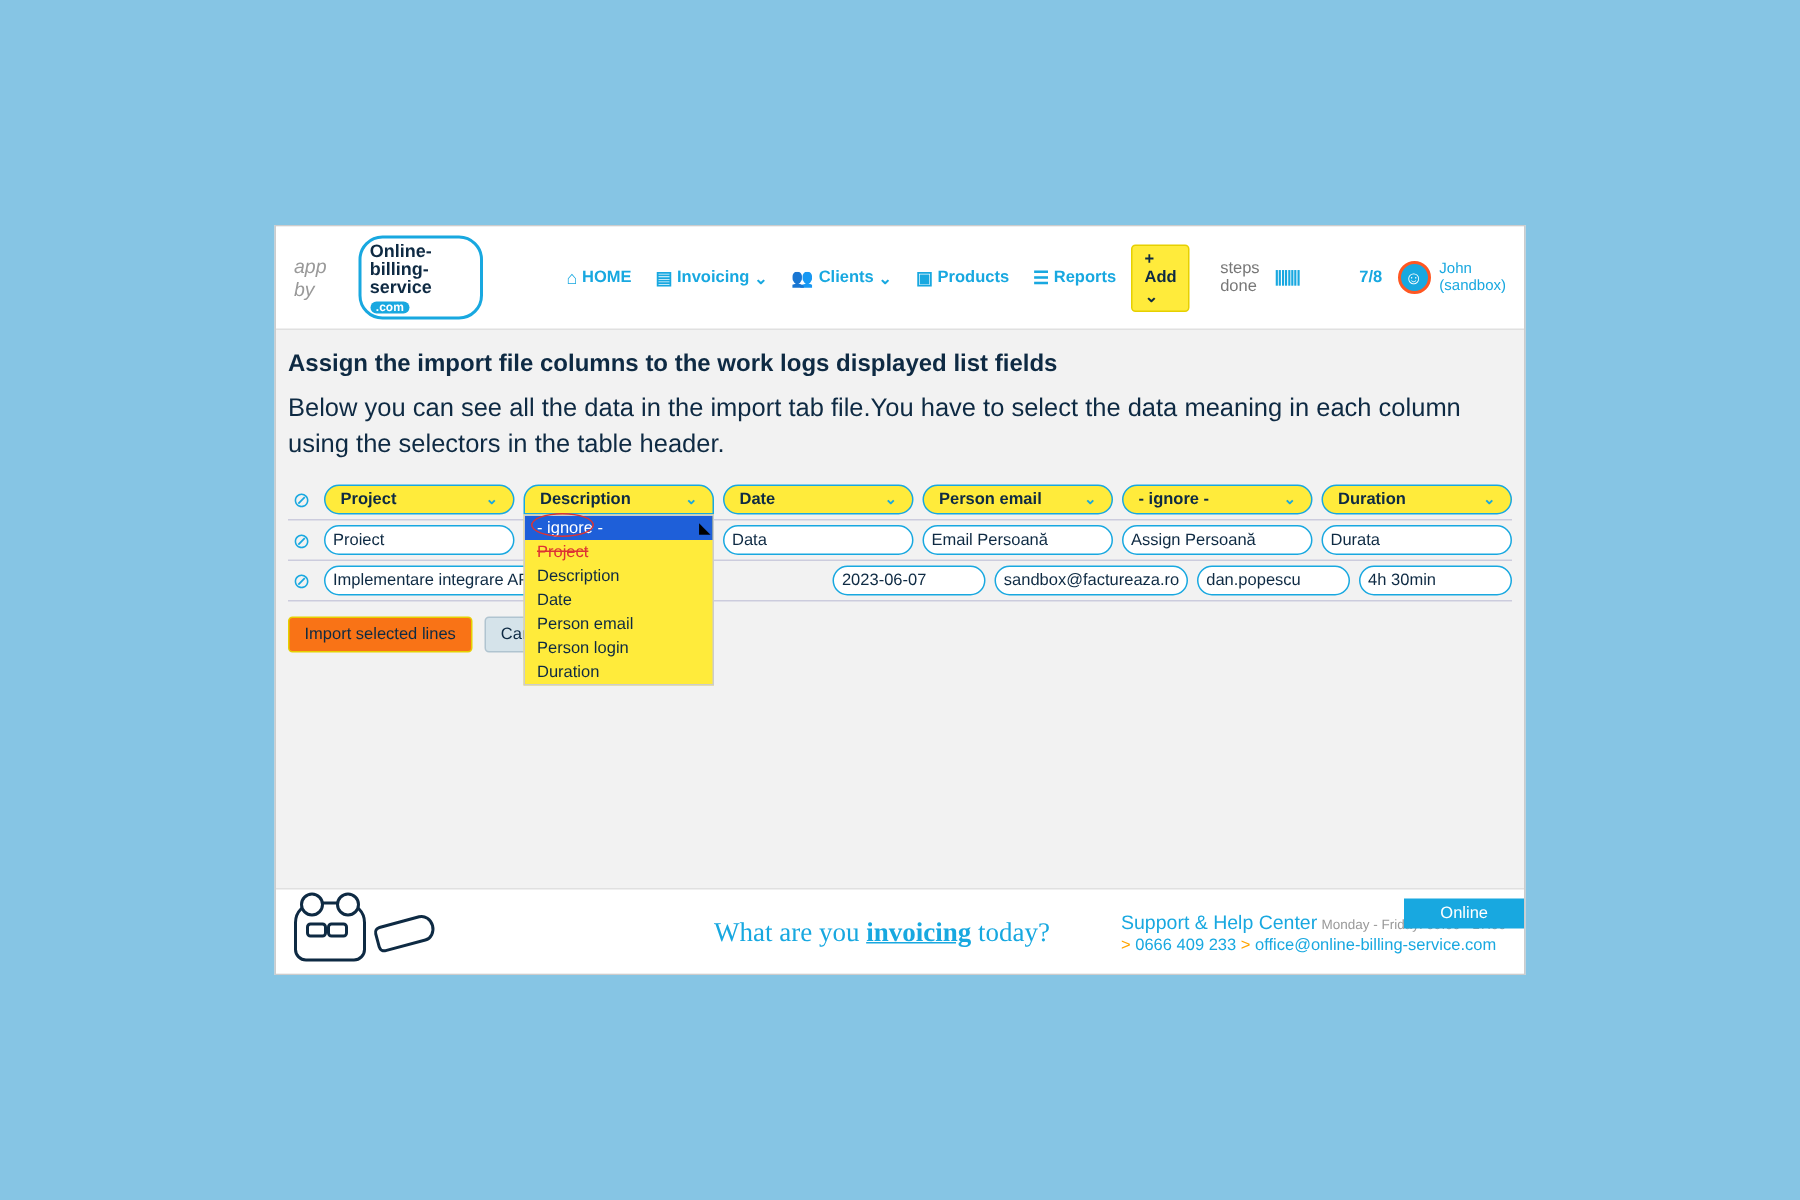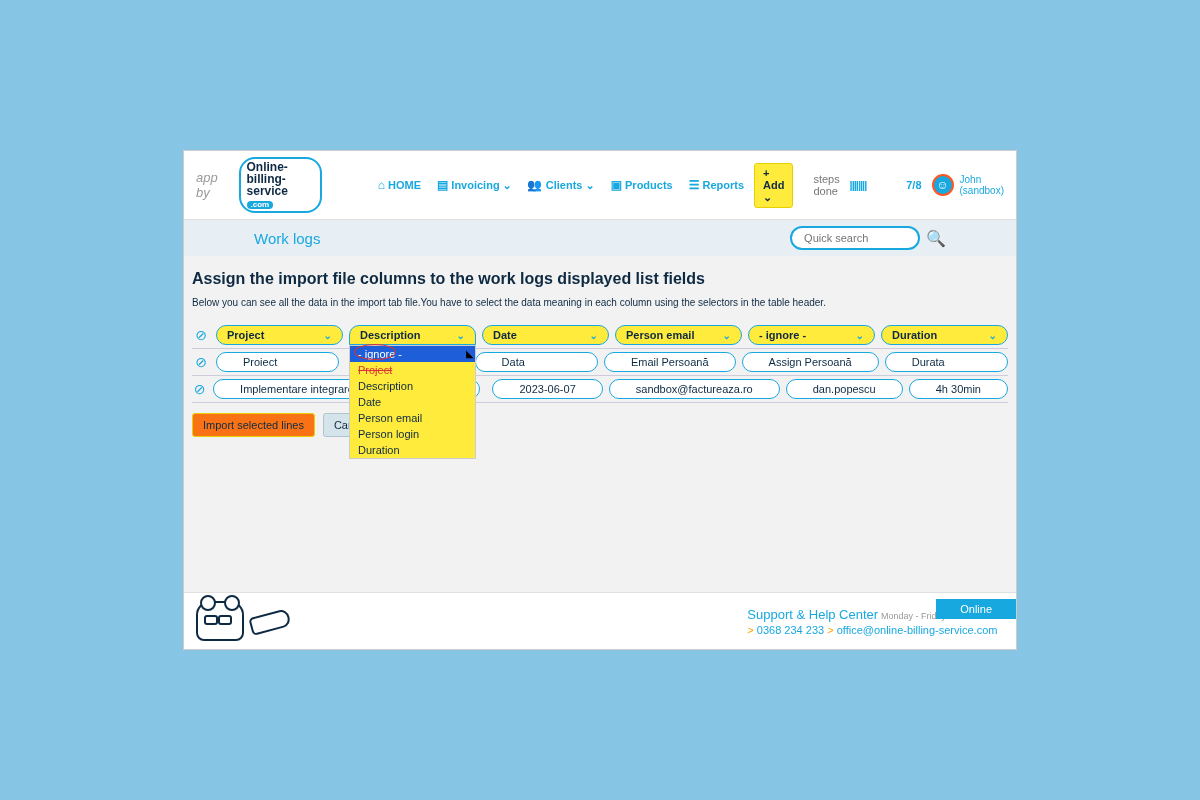--- a/index.html
+++ b/index.html
@@ -19,30 +19,30 @@
 .user { margin-left: auto; display: flex; align-items: center; gap: 6px; }
 .avatar { width: 22px; height: 22px; background: #18a8e0; border-radius: 50%; border: 2px solid #ff5722; display: flex; align-items: center; justify-content: center; color: #fff; font-size: 12px; }
 .user-name { color: #18a8e0; font-size: 10px; line-height: 1.1; }
 .subbar { background: #e7eff4; display: flex; align-items: center; padding: 6px 70px 6px 70px; }
 .subbar-title { color: #18a8e0; font-size: 15px; }
 .search-wrap { margin-left: auto; display: flex; align-items: center; gap: 6px; }
 .search { border: 2px solid #18a8e0; border-radius: 14px; padding: 4px 12px; font-size: 11px; color: #999; width: 130px; background: #fff; }
 .search-icon { color: #18a8e0; font-size: 16px; font-weight: bold; }
 .content { padding: 14px 8px 10px 8px; flex: 1; }
 .page-title { color: #0e2a43; font-size: 16px; font-weight: bold; margin-bottom: 8px; }
-.desc { color: #0e2a43; font-size: 10px; line-height: 1.4; margin-bottom: 12px; }
+.desc { color: #0e2a43; font-size: 17px; line-height: 1.4; margin-bottom: 12px; }
 .table { width: 100%; }
 .row { display: flex; align-items: center; gap: 6px; padding: 3px 0; }
 .row.sep { border-bottom: 1px solid #ccd; }
 .check { width: 18px; color: #18a8e0; font-size: 14px; text-align: center; cursor: pointer; }
 .cell { flex: 1; }
 .selector { background: #ffeb3b; border: 1px solid #18a8e0; border-radius: 10px; padding: 3px 10px; font-size: 11px; font-weight: bold; color: #0e2a43; display: flex; justify-content: space-between; align-items: center; cursor: pointer; }
 .selector.open { border-radius: 10px 10px 0 0; }
 .selector .chev { color: #18a8e0; font-size: 10px; }
-.datacell { background: #fff; border: 1px solid #18a8e0; border-radius: 10px; padding: 3px 26px; font-size: 11px; color: #0e2a43; white-space: nowrap; overflow: hidden; text-overflow: ellipsis; }
+.datacell { background: #fff; border: 1px solid #18a8e0; border-radius: 10px; padding: 3px 5px; font-size: 11px; color: #0e2a43; white-space: nowrap; overflow: hidden; text-overflow: ellipsis; }
 .dropdown-wrap { position: relative; }
 .dropdown { position: absolute; top: 100%; left: 0; right: 0; background: #ffeb3b; border: 1px solid #ccc; z-index: 10; font-size: 11px; }
 .dropdown-item { padding: 2px 8px; cursor: pointer; color: #0e2a43; }
 .dropdown-item.selected { background: #1e5fd9; color: #fff; position: relative; }
 .circle { position: absolute; left: 4px; top: -2px; width: 42px; height: 16px; border: 1.5px solid #d33; border-radius: 50%; pointer-events: none; }
 .cursor { position: absolute; left: 116px; top: 2px; font-size: 10px; color: #000; pointer-events: none; }
 .dropdown-item.strike { color: #d33; text-decoration: line-through; text-decoration-color: #d33; }
 .actions { margin-top: 10px; display: flex; gap: 8px; }
 .btn-primary { background: #f97316; border: 1px solid #e6d000; border-radius: 3px; padding: 5px 10px; font-size: 11px; color: #0e2a43; cursor: pointer; }
 .btn-secondary { background: #d5e3ea; border: 1px solid #b0c4d0; border-radius: 3px; padding: 5px 10px; font-size: 11px; color: #0e2a43; cursor: pointer; }
@@ -107,27 +107,20 @@
     </div>
     <div class="user">
       <div class="avatar">☺</div>
       <div class="user-name">
         <div>John</div>
         <div>(sandbox)</div>
       </div>
     </div>
   </div>
 
-  <div class="subbar">
-    <div class="subbar-title">Work logs</div>
-    <div class="search-wrap">
-      <input class="search" placeholder="Quick search" style="">
-      <span class="search-icon">🔍</span>
-    </div>
-  </div>
 
   <div class="content">
     <div class="page-title">Assign the import file columns to the work logs displayed list fields</div>
     <div class="desc">
       <div>Below you can see all the data in the import tab file.You have to select the data meaning in each column using the selectors in the table header.</div>
     </div>
 
     <div class="table">
       <div class="row sep">
         <div class="check">⊘</div>
@@ -229,24 +222,27 @@
     </div>
   </div>
 
   <div class="footer">
     <div class="mascot">
       <div class="bear">
           <div class="glasses"><span></span><span></span></div>
         </div>
       <div class="hand"></div>
     </div>
+    <div class="tagline">
+      <span>What are you </span><span class="inv">invoicing</span><span> today?</span>
+    </div>
     <div class="help">
       <span class="help-title">Support &amp; Help Center</span>
       <span class="help-hours">Monday - Friday: 09:00 - 17:00</span>
       <div class="help-contact">
-        <span class="gt">&gt; </span><span>0368 234 233</span>
+        <span class="gt">&gt; </span><span>0666 409 233</span>
         <span class="gt"> &gt; </span><span>office@online-billing-service.com</span>
       </div>
     </div>
     <div class="online-badge">Online</div>
   </div>
 
 </div>
 
 </body></html>

